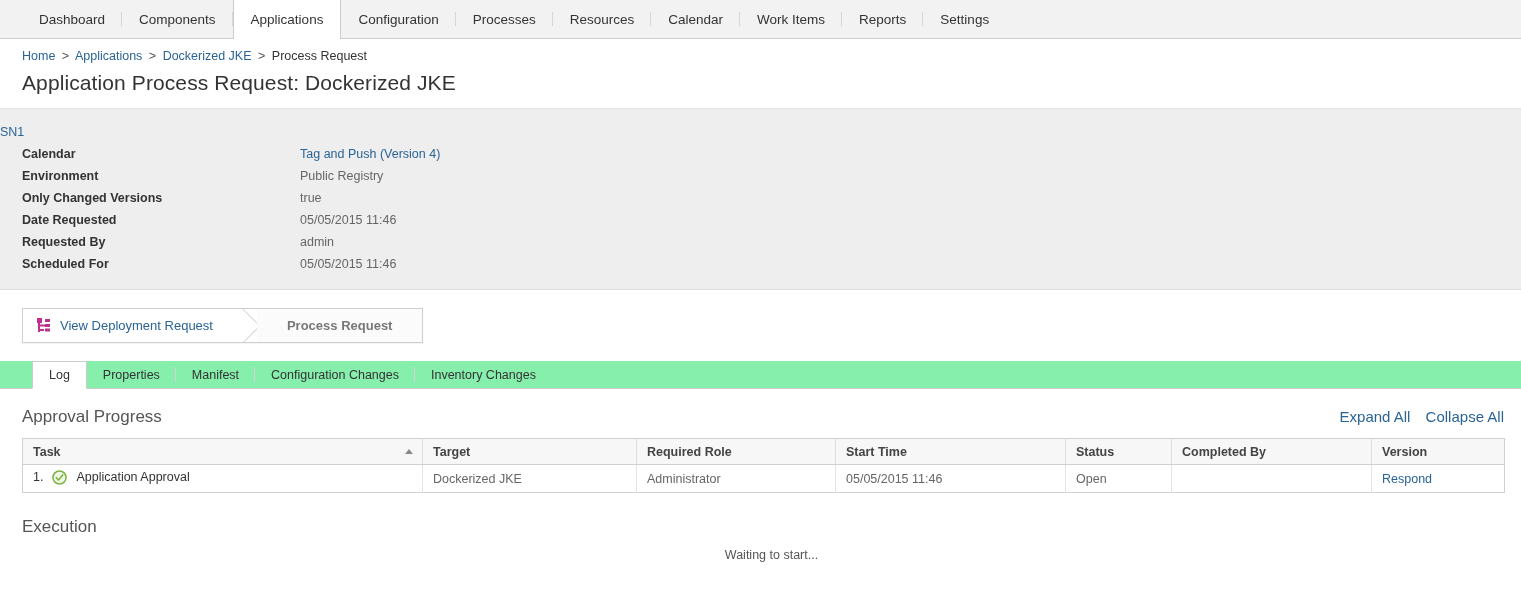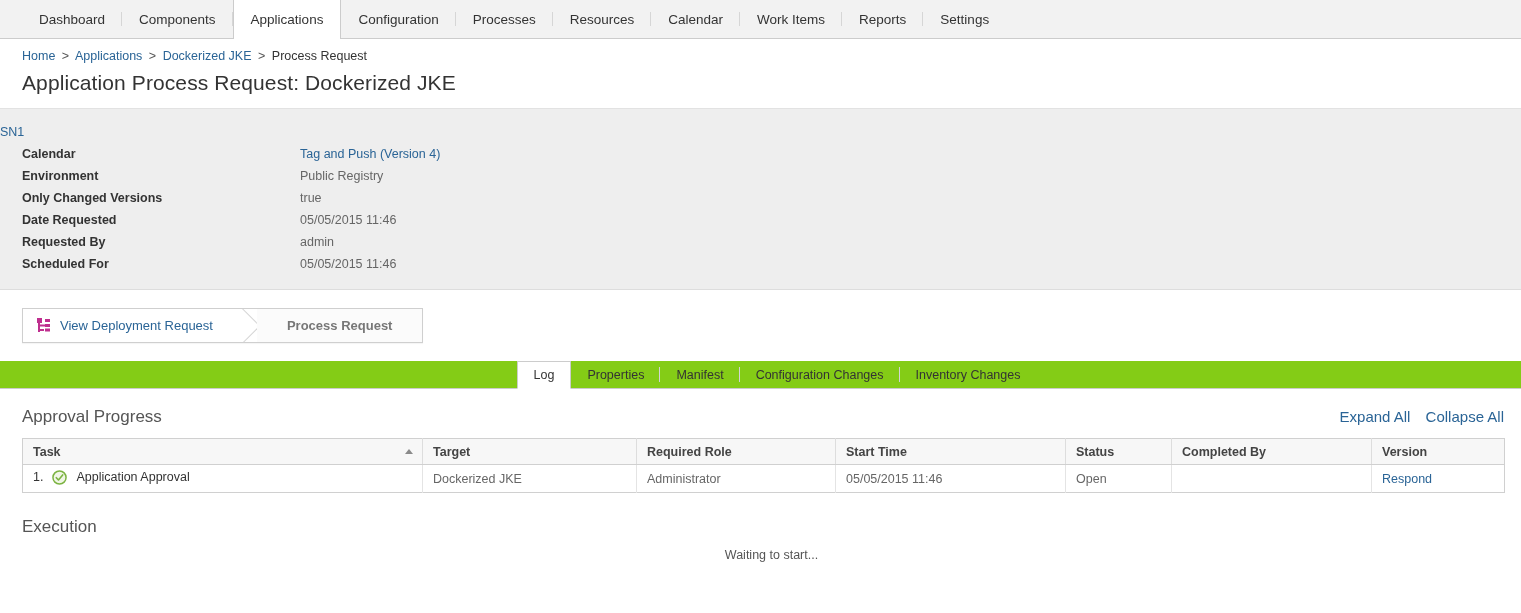--- a/index.html
+++ b/index.html
@@ -157,22 +157,21 @@
   .tree-icon { margin-right: 9px; display: inline-flex; }
 
   
   .subtabs {
     margin-top: 18px;
     height: 28px;
     display: flex;
     align-items: stretch;
     padding-left: 32px;
     border-bottom: 1px solid #cccccc;
-    background: #84cc16;
-    justify-content: center;
+    background: #86efac;
   }
   .subtab {
     display: flex;
     align-items: center;
     padding: 0 16px;
     font-size: 12.5px;
     color: #333333;
     cursor: pointer;
     position: relative;
     white-space: nowrap;

